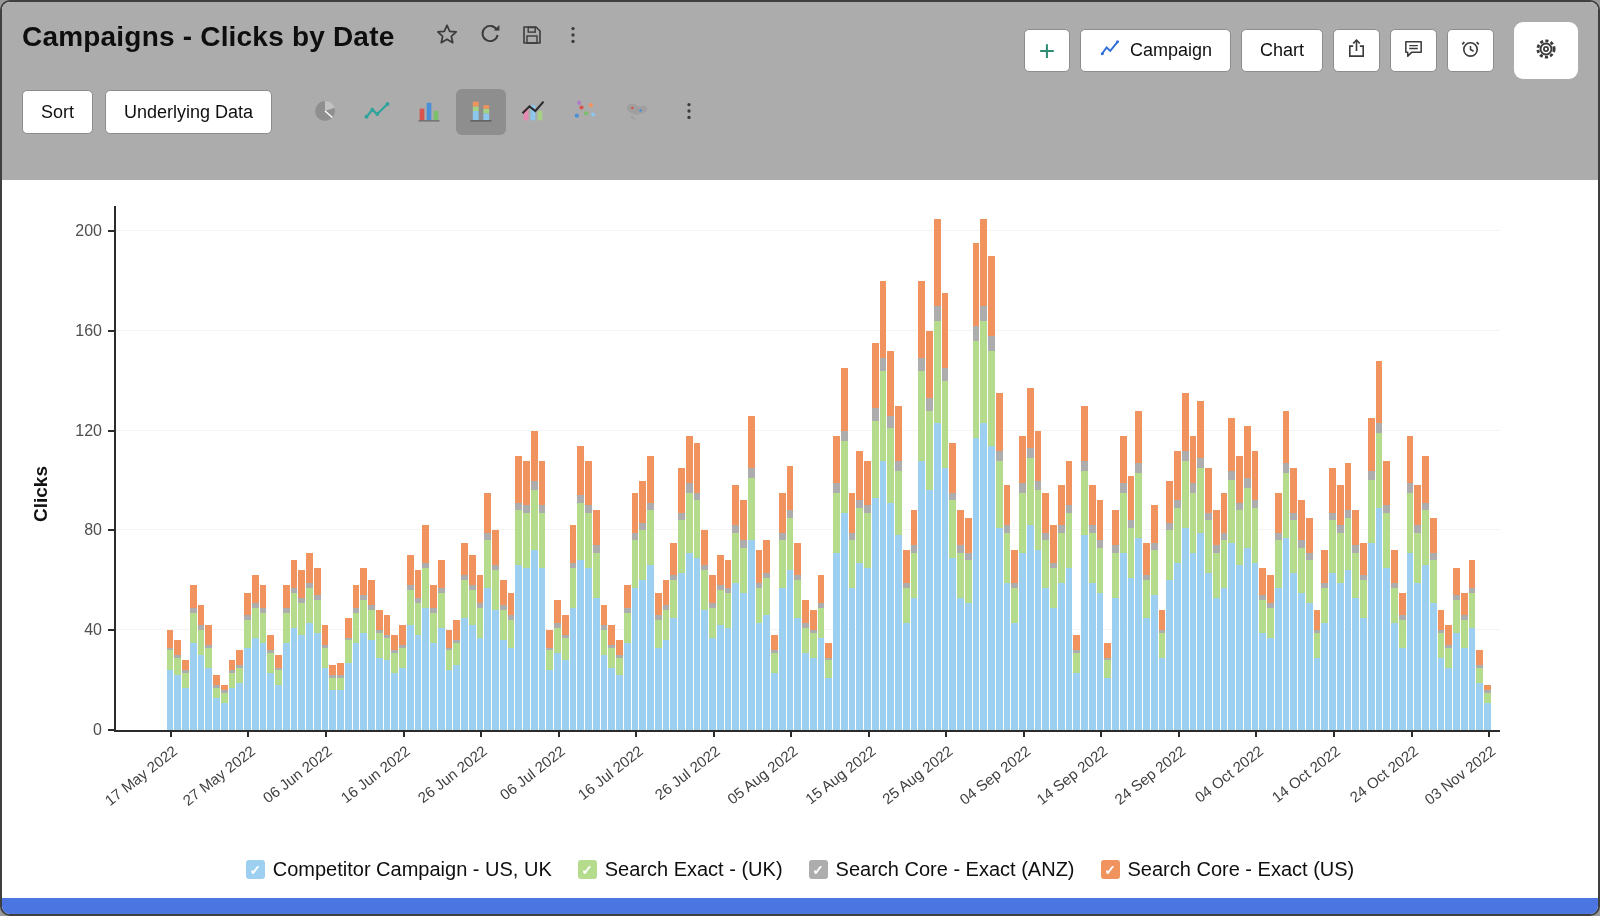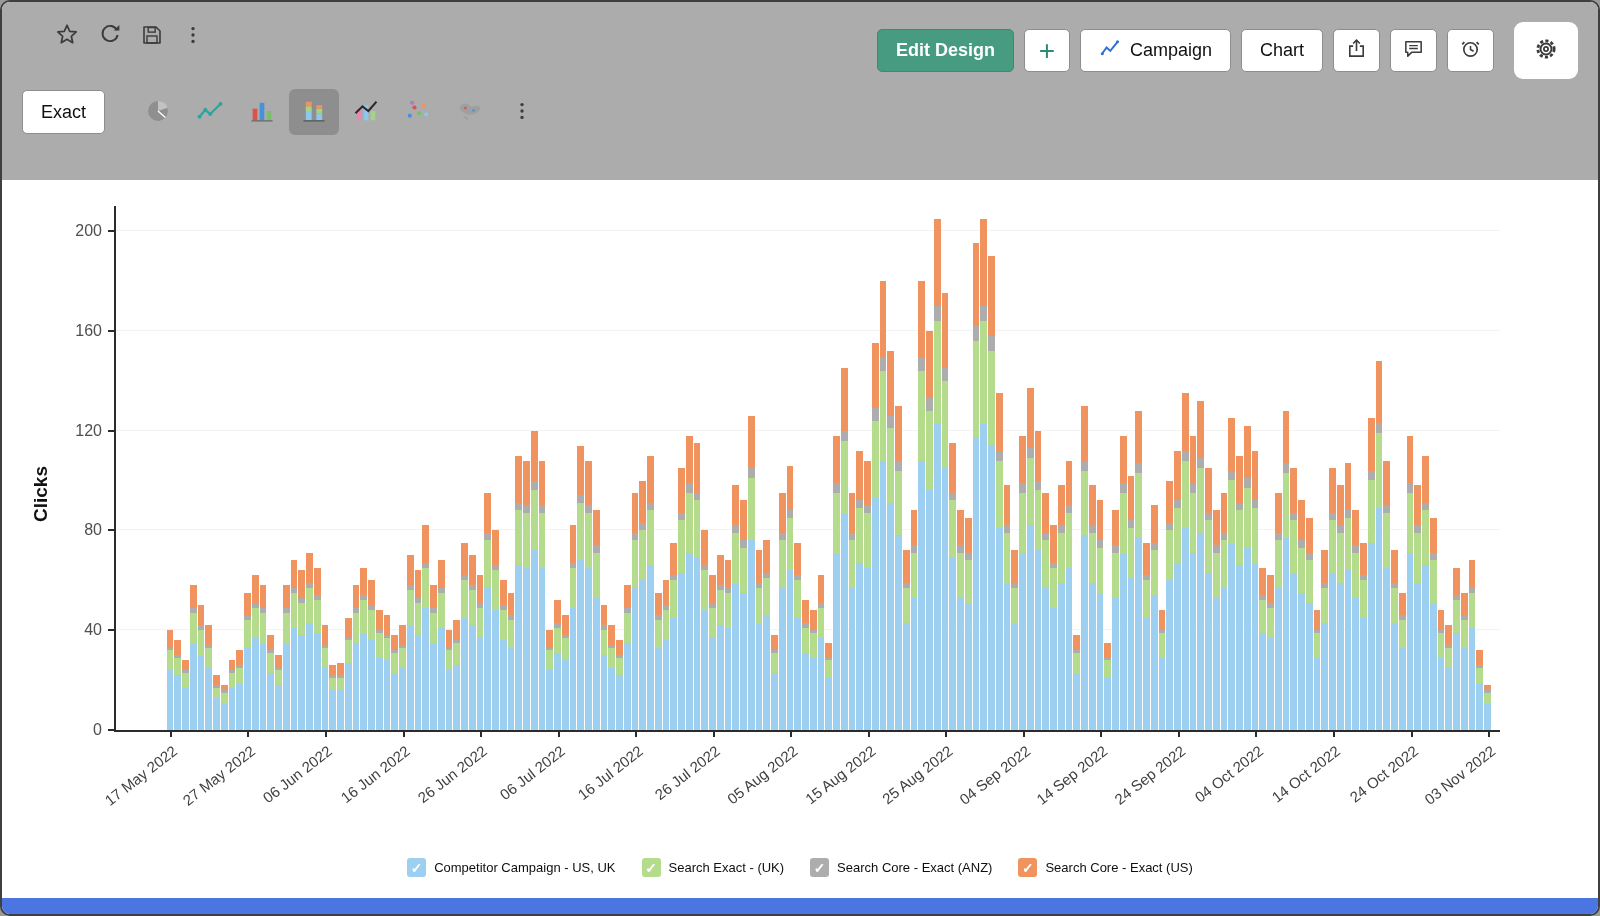--- a/index.html
+++ b/index.html
@@ -50,33 +50,34 @@
   .seg { width:100%; flex:0 0 auto; }
   .x-labels { position:absolute; left:50px; right:8px; top:100%; height:125px; }
   .xtick { position:absolute; top:12px; width:0; }
   .xtick span { position:absolute; right:0; top:0; white-space:nowrap; transform-origin:100% 0; transform:rotate(-38deg);
     font-size:15px; color:#3f3f3f; }
   .xtick-mark { position:absolute; top:100%; width:2px; height:7px; background:#2b2b2b; }
   .legend { position:absolute; left:0; right:0; top:678px; display:flex; justify-content:center; gap:26px; }
   .legend-item { display:flex; align-items:center; gap:8px; cursor:pointer; }
   .legend-swatch { width:19px; height:19px; border-radius:3px; display:flex; align-items:center; justify-content:center;
     color:#fff; font-size:14px; font-weight:700; }
-  .legend-label { font-size:13px; color:#0f0f0f; }
+  .legend-label { font-size:20px; color:#0f0f0f; }
   
   .bottom-bar { position:absolute; left:0; right:0; bottom:0; height:16px; background:#4b76e2; }
 </style>
 </head>
 <body>
 
 <div class="window">
 
   <header class="app-header">
     <div class="header-top">
       <div class="title-block">
         <div class="title-row">
+          <h1 class="page-title">Campaigns - Clicks by Date</h1>
           <div class="title-icons">
             <button class="icon-btn">
               <span>
                 <svg viewBox="0 0 24 24" width="26" height="26">
                     <path d="M12 3l2.5 5.6 6 .6-4.5 4 1.3 5.9-5.3-3.1-5.3 3.1 1.3-5.9-4.5-4 6-.6z" fill="none" stroke="#3b3b3b" stroke-width="1.6" stroke-linejoin="round"></path>
                   </svg>
               </span>
             </button>
             <button class="icon-btn">
               <span>
@@ -102,21 +103,20 @@
                     <circle cx="12" cy="12" r="1.8" fill="#3b3b3b"></circle>
                     <circle cx="12" cy="19" r="1.8" fill="#3b3b3b"></circle>
                   </svg>
               </span>
             </button>
           </div>
         </div>
       </div>
 
       <div class="header-actions">
-        <button class="btn btn-green">Edit Design</button>
         <button class="btn btn-plus">+</button>
         <button class="btn">
           <span>
             <svg viewBox="0 0 24 24" width="22" height="22">
                 <path d="M3.5 18l4.8-6.6 4 3.8L20 5.5" fill="none" stroke="#2f6fd6" stroke-width="2.1"></path>
                 <circle cx="20.2" cy="5.2" r="1.7" fill="#2f6fd6"></circle>
                 <circle cx="3.6" cy="18.2" r="1.7" fill="#2f6fd6"></circle>
               </svg>
           </span>
           <span>Campaign</span>
@@ -158,21 +158,22 @@
                   <circle cx="12" cy="12" r="4.7" fill="none" stroke="#3b3b3b" stroke-width="1.7"></circle>
                   <circle cx="12" cy="12" r="1.8" fill="none" stroke="#3b3b3b" stroke-width="1.5"></circle>
                 </svg>
             </span>
           </button>
         </span>
       </div>
     </div>
 
     <div class="toolbar">
-      <button class="btn tool-btn">Exact</button>
+      <button class="btn tool-btn">Sort</button>
+      <button class="btn tool-btn">Underlying Data</button>
 
       <div class="chart-types">
         <button class="ct-btn">
           <span>
             <svg viewBox="0 0 24 24" width="28" height="28">
                 <circle cx="12" cy="12" r="8.5" fill="#8f8f8f"></circle>
                 <path d="M12 12V3.5A8.5 8.5 0 0 1 20.2 9.2z" fill="#c2c2c2"></path>
                 <path d="M12 12l6.3 5.6" stroke="#ffffff" stroke-width="1.2"></path>
               </svg>
           </span>

